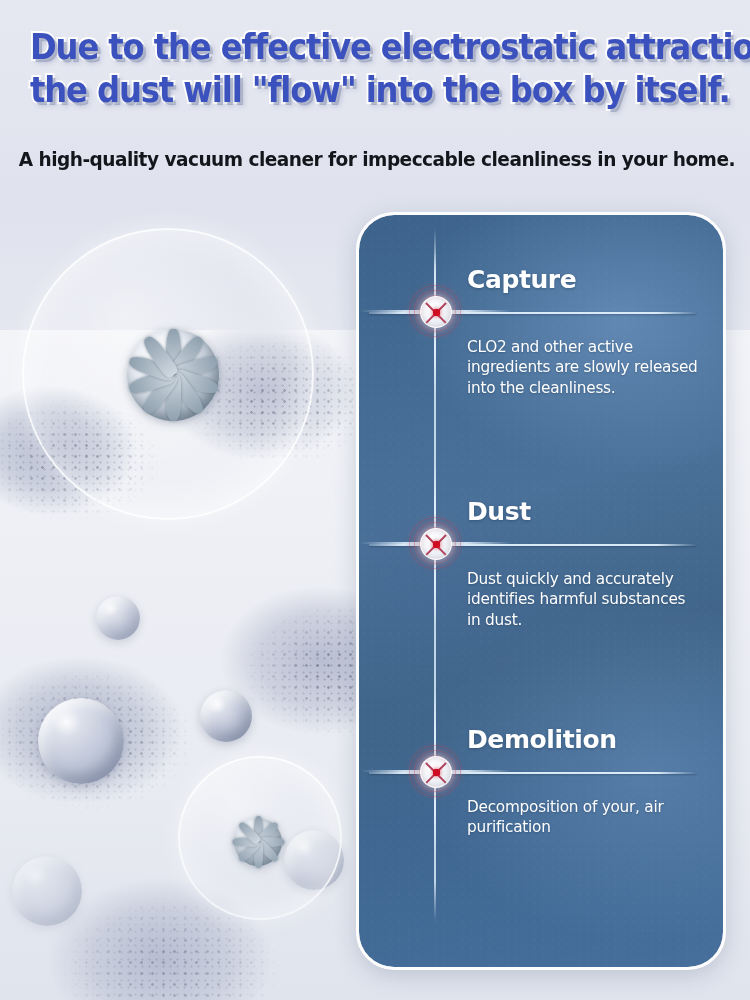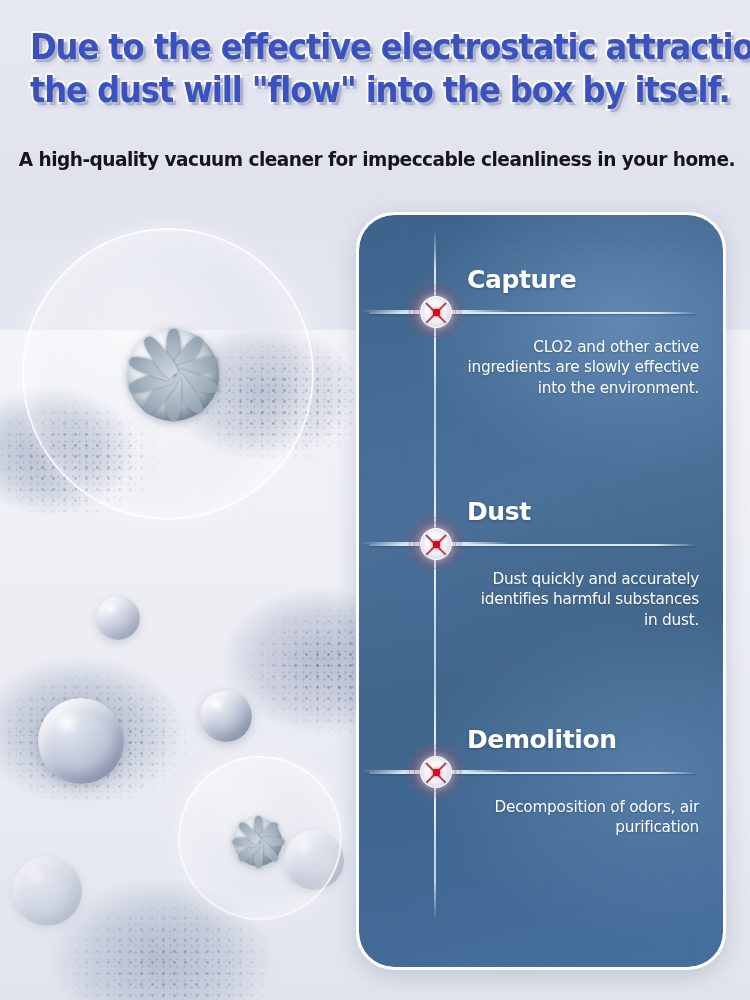--- a/index.html
+++ b/index.html
@@ -137,21 +137,20 @@
     background:transparent;
     overflow:hidden;
   }
   .card{
     position:absolute;inset:0;border-radius:35px;overflow:hidden;
     background:
       radial-gradient(ellipse 300px 220px at 72% 14%,rgba(120,160,205,.55) 0%,rgba(255,255,255,0) 70%),
       radial-gradient(ellipse 260px 200px at 20% 52%,rgba(70,105,150,.45) 0%,rgba(255,255,255,0) 72%),
       radial-gradient(ellipse 320px 240px at 80% 74%,rgba(120,158,200,.40) 0%,rgba(255,255,255,0) 72%),
       linear-gradient(165deg,#3d638c 0%,#436a92 18%,#4a7199 38%,#406589 58%,#3f6792 76%,#476f9b 100%);
-    text-align: right;
   }
   .card-noise{
     position:absolute;inset:0;
     background-image:
       radial-gradient(circle,rgba(255,255,255,.10) .8px,rgba(0,0,0,0) 1.2px);
     background-size:9px 9px;opacity:.35;
   }
 
   .vline{
     position:absolute;left:75px;top:38px;width:1.6px;height:668px;
@@ -288,21 +287,21 @@
           <div class="ch-h"></div>
           <div class="ch-v"></div>
           <div class="halo"></div>
           <div class="rings"></div>
           <div class="disc">
             <div class="x1"></div>
             <div class="x2"></div>
             <div class="dot"></div>
           </div>
         </div>
-        <div class="sec-body">CLO2 and other active ingredients are slowly effective into the environment.</div>
+        <div class="sec-body">CLO2 and other active ingredients are slowly released into the cleanliness.</div>
       </div>
 
       <div class="section sec2">
         <div class="sec-title">Dust</div>
         <div class="hline"></div>
         <div class="target">
           <div class="ch-h"></div>
           <div class="ch-v"></div>
           <div class="halo"></div>
           <div class="rings"></div>
@@ -322,19 +321,19 @@
           <div class="ch-h"></div>
           <div class="ch-v"></div>
           <div class="halo"></div>
           <div class="rings"></div>
           <div class="disc">
             <div class="x1"></div>
             <div class="x2"></div>
             <div class="dot"></div>
           </div>
         </div>
-        <div class="sec-body">Decomposition of odors, air purification</div>
+        <div class="sec-body">Decomposition of your, air purification</div>
       </div>
 
     </div>
   </div>
 
 </div>
 
 </body></html>

